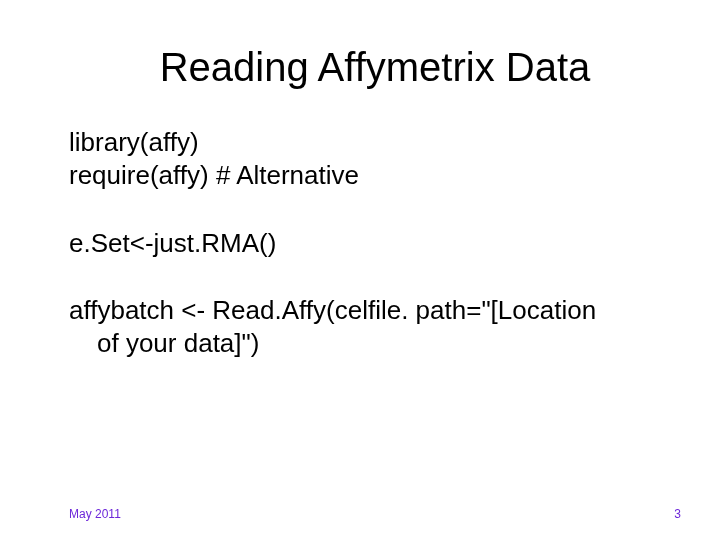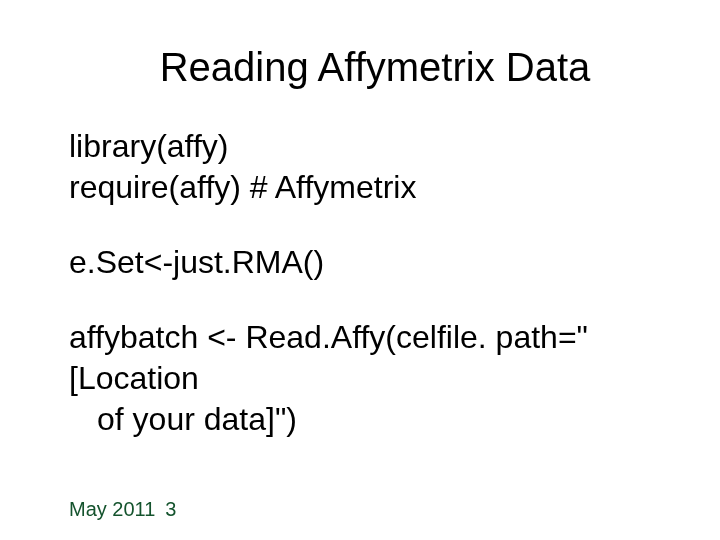--- a/index.html
+++ b/index.html
@@ -1,35 +1,35 @@
 <!DOCTYPE html>
 <html><head>
 <meta charset="utf-8">
 <style>
   * { margin: 5px; padding: 0; box-sizing: border-box; }
   html, body { width: 720px; height: 540px; background: #fff; font-family: Arial, Helvetica, sans-serif; color: #000; }
   .slide { width: 720px; height: 540px; position: relative; padding: 24px 44px 0 44px; }
   .title { font-size: 40px; text-align: center; margin-top: 6px; margin-bottom: 36px; font-weight: 400; }
-  .body { font-size: 32px; line-height: 1.28; }
+  .body { font-size: 26px; line-height: 1.28; }
   .body p { margin: 0; }
   .block { margin-bottom: 34px; }
   .block.affy { margin-bottom: 34px; }
   .block.affy .cont { padding-left: 28px; }
-  .footer { position: absolute; bottom: 24px; left: 44px; right: 44px; display: flex; font-size: 20px; color: #14532d; }
+  .footer { position: absolute; bottom: 24px; left: 44px; right: 44px; display: flex; justify-content: space-between; font-size: 12px; color: #6d28d9; }
 </style>
 </head>
 <body>
 
 <div class="slide">
   <h1 class="title">Reading Affymetrix Data</h1>
 
   <div class="body">
     <div class="block">
       <p>library(affy)</p>
-      <p>require(affy)   # Affymetrix</p>
+      <p>require(affy)   # Alternative</p>
     </div>
 
     <div class="block">
       <p>e.Set&lt;-just.RMA()</p>
     </div>
 
     <div class="block affy">
       <p>affybatch &lt;- Read.Affy(celfile. path="[Location</p>
       <p class="cont">of your data]")</p>
     </div>

